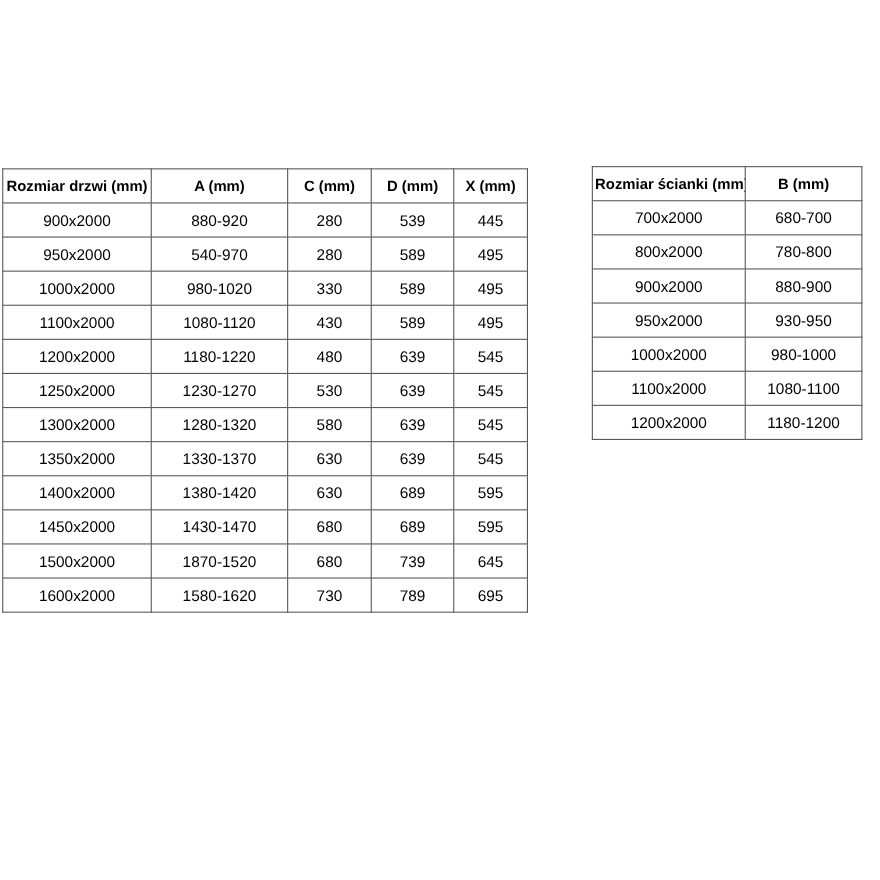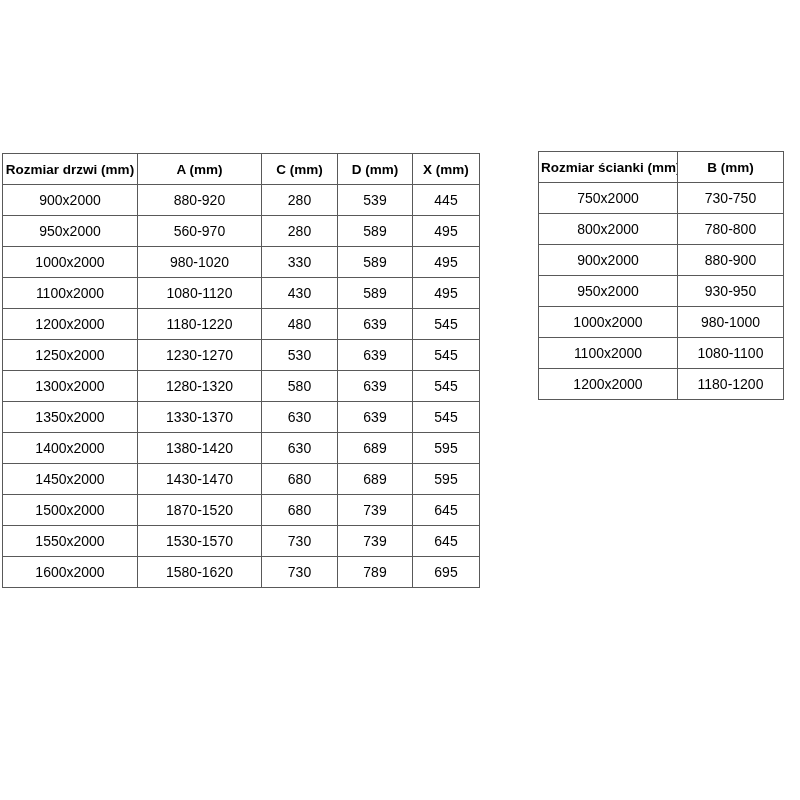--- a/index.html
+++ b/index.html
@@ -72,21 +72,21 @@
     <tbody>
         <tr>
           <td>900x2000</td>
           <td>880-920</td>
           <td>280</td>
           <td>539</td>
           <td>445</td>
         </tr>
         <tr>
           <td>950x2000</td>
-          <td>560-970</td>
+          <td>540-970</td>
           <td>280</td>
           <td>589</td>
           <td>495</td>
         </tr>
         <tr>
           <td>1000x2000</td>
           <td>980-1020</td>
           <td>330</td>
           <td>589</td>
           <td>495</td>
@@ -137,27 +137,20 @@
           <td>1450x2000</td>
           <td>1430-1470</td>
           <td>680</td>
           <td>689</td>
           <td>595</td>
         </tr>
         <tr>
           <td>1500x2000</td>
           <td>1870-1520</td>
           <td>680</td>
-          <td>739</td>
-          <td>645</td>
-        </tr>
-        <tr>
-          <td>1550x2000</td>
-          <td>1530-1570</td>
-          <td>730</td>
           <td>739</td>
           <td>645</td>
         </tr>
         <tr>
           <td>1600x2000</td>
           <td>1580-1620</td>
           <td>730</td>
           <td>789</td>
           <td>695</td>
         </tr>
@@ -170,22 +163,22 @@
       <col style="width:106px">
     </colgroup>
     <thead>
       <tr>
           <th>Rozmiar ścianki (mm)</th>
           <th>B (mm)</th>
         </tr>
     </thead>
     <tbody>
         <tr>
-          <td>750x2000</td>
-          <td>730-750</td>
+          <td>700x2000</td>
+          <td>680-700</td>
         </tr>
         <tr>
           <td>800x2000</td>
           <td>780-800</td>
         </tr>
         <tr>
           <td>900x2000</td>
           <td>880-900</td>
         </tr>
         <tr>

